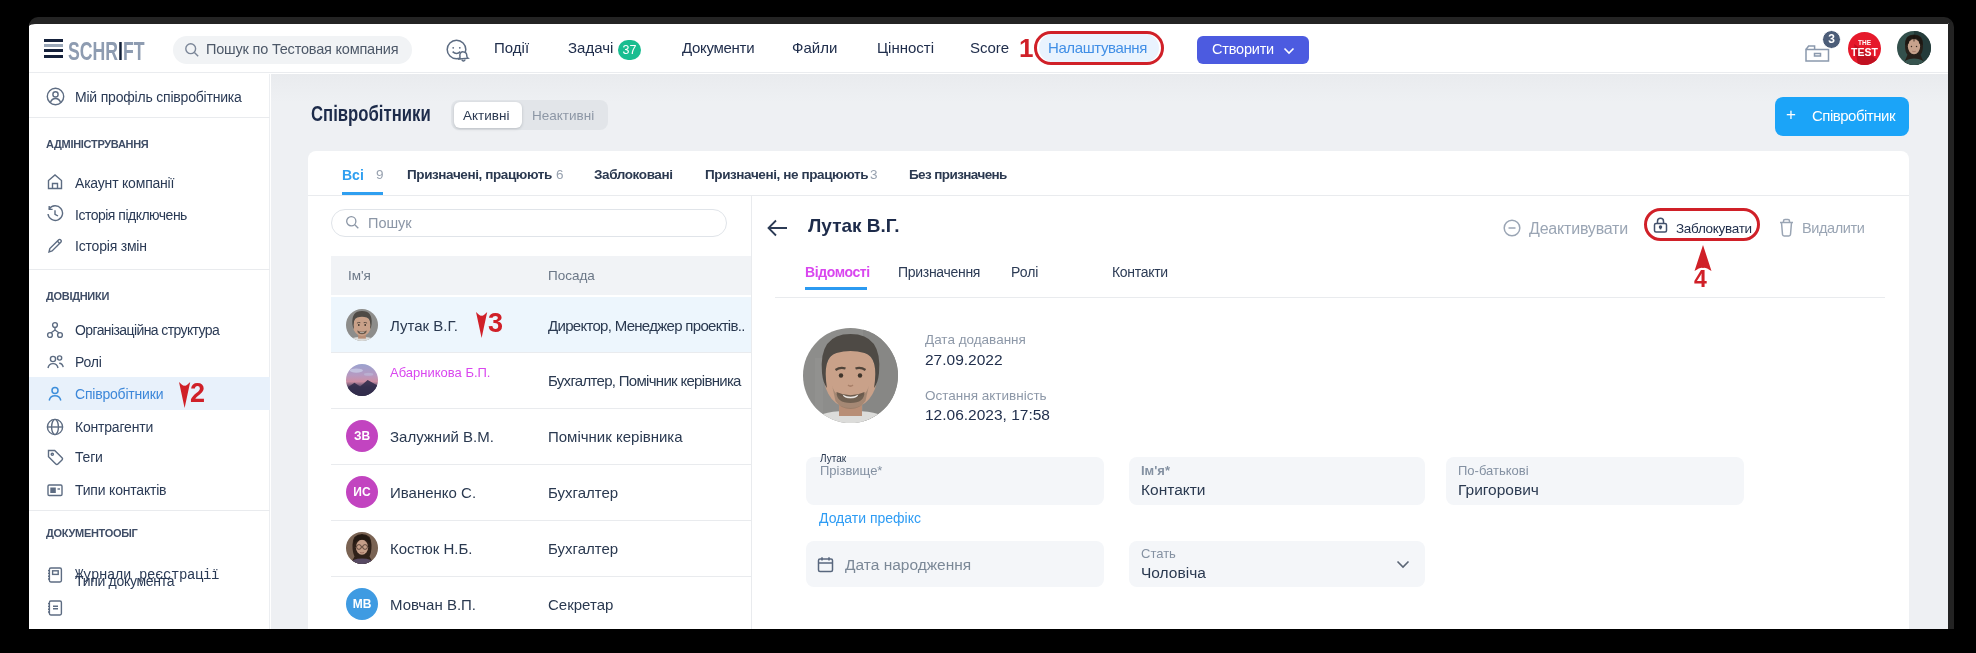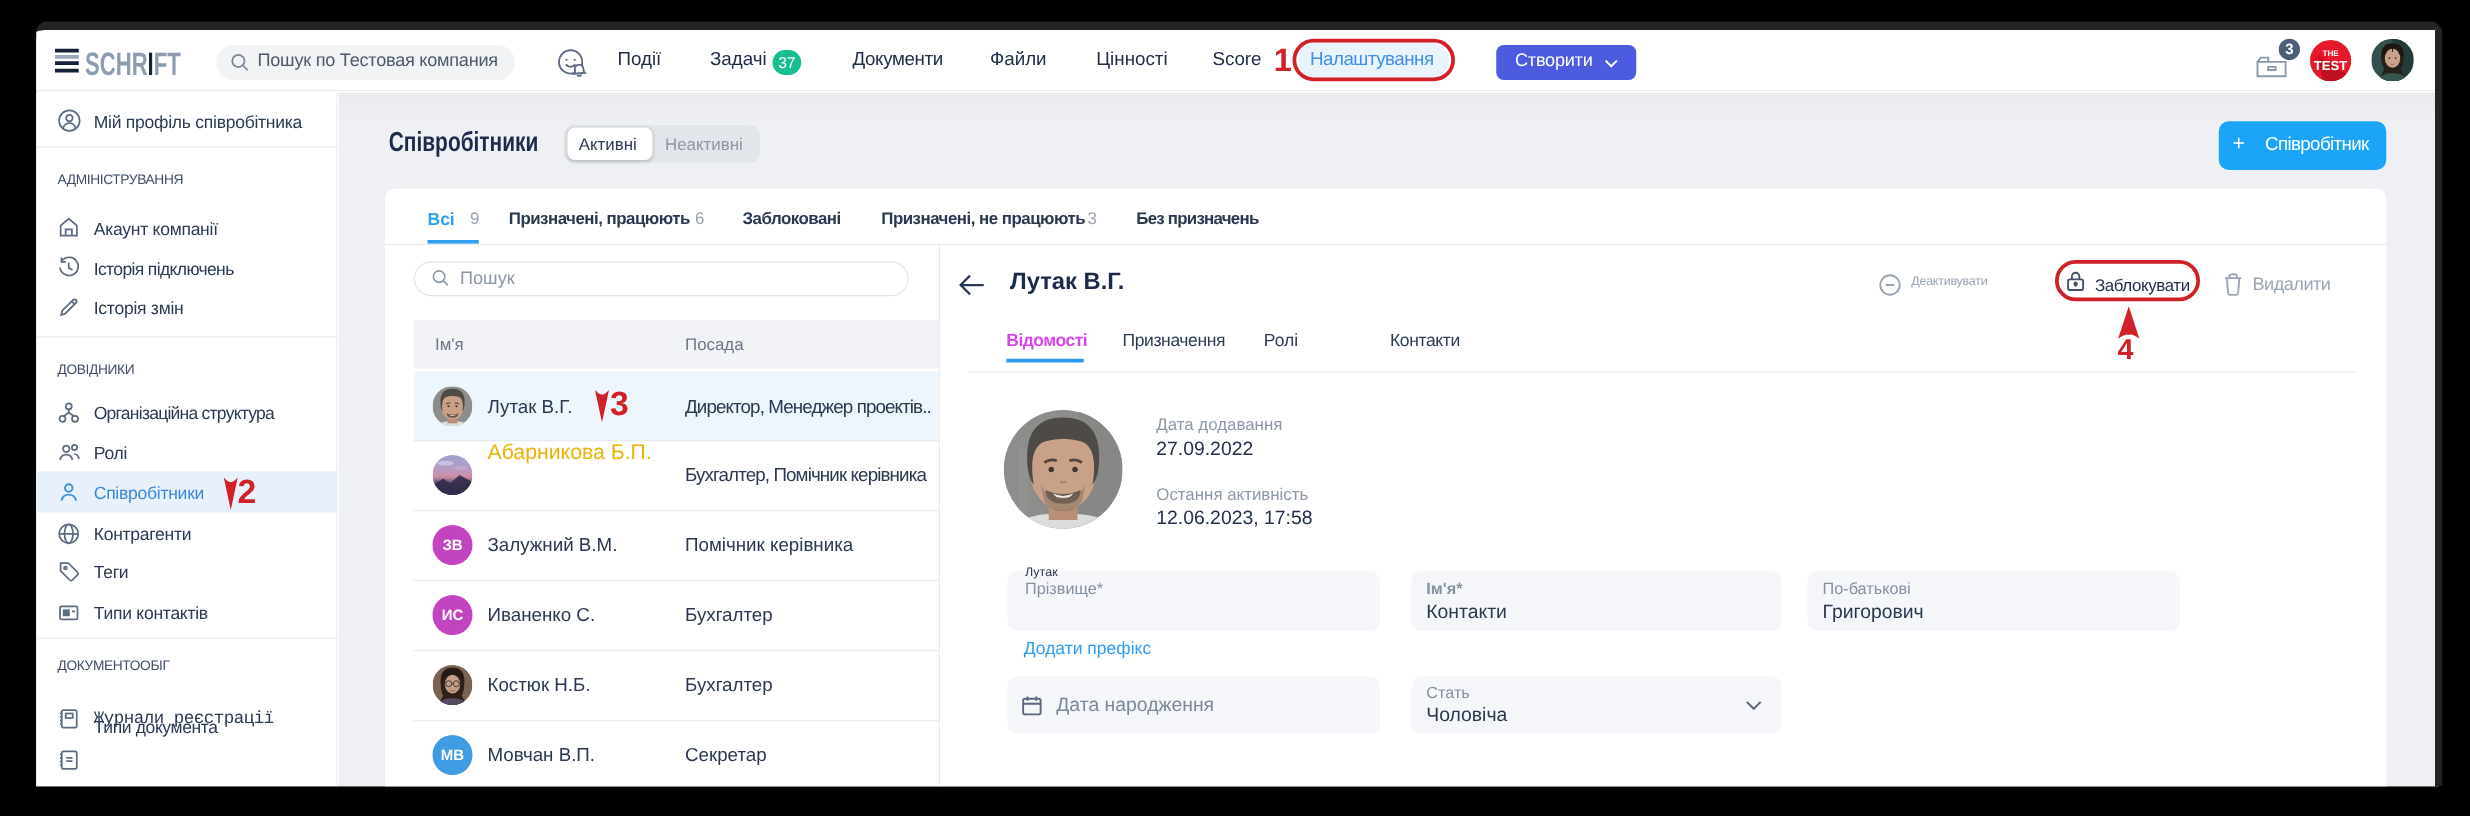--- a/index.html
+++ b/index.html
@@ -14,21 +14,21 @@
   border-bottom:1px solid #eaecef; border-radius:8px 0 0 0; }
 #sidebar { left:29px; top:74px; width:241px; height:555px; background:#fff;
   border-right:1px solid #eceef1; }
 #mainbg { left:271px; top:74px; width:1677px; height:555px;
   background:linear-gradient(180deg,#e9ebee 0px,#eef0f3 28px); }
 #card { left:308px; top:151px; width:1601px; height:478px; background:#fff;
   border-radius:8px 8px 0 0; }
 .t { position:absolute; white-space:nowrap; }
 .nav { font-size:15px; color:#202e4c; }
 .sideitem { font-size:14px; letter-spacing:-0.2px; color:#2a3a55; }
-.sidelabel { font-size:11px; font-weight:400; color:#3f4d66; letter-spacing:-0.3px; }
+.sidelabel { font-size:11px; font-weight:700; color:#3f4d66; letter-spacing:-0.3px; }
 .divider { position:absolute; height:1px; background:#e9ebee; }
 </style>
 </head>
 <body>
 <div id="stage">
   <div id="win" class="abs"></div>
   <div id="header" class="abs"></div>
   <div id="sidebar" class="abs"></div>
   <div id="mainbg" class="abs"></div>
   <div id="card" class="abs"></div>
@@ -280,40 +280,40 @@
         <circle cx="56" cy="44" r="7" fill="none" stroke="#33271e" stroke-width="2"></circle>
         <path d="M45 44 h4 M31 42 l-4 -2 M63 42 l4 -2" stroke="#33271e" stroke-width="2" fill="none"></path>
         <path d="M41 60 q6 3 12 0" stroke="#8f5f52" stroke-width="2" fill="none"></path>
         <path d="M12 94 q5 -16 35 -16 q30 0 35 16 z" fill="#574a63"></path>
       </g>
     </svg>
   <div class="abs" style="left:346px;top:588px;width:32px;height:32px;border-radius:50%;background:#3f9be2;color:#fff;font-size:12px;font-weight:bold;text-align:center;line-height:32px;">МВ</div>
 
   <div class="t" style="left:390px;top:317px;font-size:15px;color:#2a3950;">Лутак В.Г.</div>
   <div class="t" style="left:548px;top:317px;font-size:15px;letter-spacing:-0.7px;color:#2a3950;max-width:196px;overflow:hidden;">Директор, Менеджер проектів...</div>
-  <div class="t" style="left:390px;top:352px;font-size:17px;color:#eab308;">Абарникова Б.П.</div>
+  <div class="t" style="left:390px;top:365px;font-size:13px;color:#d946ef;">Абарникова Б.П.</div>
   <div class="t" style="left:548px;top:372px;font-size:15px;letter-spacing:-0.7px;color:#2a3950;">Бухгалтер, Помічник керівника</div>
   <div class="t" style="left:390px;top:428px;font-size:15px;color:#2a3950;">Залужний В.М.</div>
   <div class="t" style="left:548px;top:428px;font-size:15px;color:#2a3950;">Помічник керівника</div>
   <div class="t" style="left:390px;top:484px;font-size:15px;color:#2a3950;">Иваненко С.</div>
   <div class="t" style="left:548px;top:484px;font-size:15px;color:#2a3950;">Бухгалтер</div>
   <div class="t" style="left:390px;top:540px;font-size:15px;color:#2a3950;">Костюк Н.Б.</div>
   <div class="t" style="left:548px;top:540px;font-size:15px;color:#2a3950;">Бухгалтер</div>
   <div class="t" style="left:390px;top:596px;font-size:15px;color:#2a3950;">Мовчан В.П.</div>
   <div class="t" style="left:548px;top:596px;font-size:15px;color:#2a3950;">Секретар</div>
 
   <svg class="abs" style="left:766px;top:219px;" width="22" height="18" viewBox="0 0 22 18" fill="none" stroke="#2c3b55" stroke-width="1.8">
       <path d="M10 1.5 L2.5 9 L10 16.5 M2.5 9 H21"></path>
     </svg>
   <div class="t" style="left:808px;top:215px;font-size:19px;font-weight:bold;color:#1d2b4a;">Лутак В.Г.</div>
   <svg class="abs" style="left:1503px;top:219px;" width="18" height="18" viewBox="0 0 18 18" fill="none" stroke="#9aa5b4" stroke-width="1.5">
       <circle cx="9" cy="9" r="7.8"></circle>
       <path d="M5.5 9 h7"></path>
     </svg>
-  <div class="t" style="left:1529px;top:220px;font-size:10px;letter-spacing:-0.2px;color:#9aa5b4;">Деактивувати</div>
+  <div class="t" style="left:1529px;top:220px;font-size:16px;letter-spacing:-0.2px;color:#9aa5b4;">Деактивувати</div>
   <div class="abs" style="left:1644px;top:208px;width:116px;height:33px;border-radius:17px;border:3.5px solid #d02028;"></div>
   <svg class="abs" style="left:1652px;top:216px;" width="17" height="18" viewBox="0 0 17 18" fill="none" stroke="#42506b" stroke-width="1.5">
       <rect x="2.5" y="7.5" width="12" height="8.5" rx="1.5"></rect>
       <path d="M5.5 7.5 V5.2 a3 3 0 0 1 6 0 V7.5"></path>
       <circle cx="8.5" cy="11" r="1" fill="#42506b"></circle>
       <path d="M8.5 11.8 v1.6"></path>
     </svg>
   <div class="t" style="left:1676px;top:221px;font-size:13.5px;letter-spacing:-0.3px;color:#22304d;">Заблокувати</div>
   <svg class="abs" style="left:1778px;top:218px;" width="17" height="19" viewBox="0 0 17 19" fill="none" stroke="#9aa5b4" stroke-width="1.5">
       <path d="M2 4.5 h13"></path>

